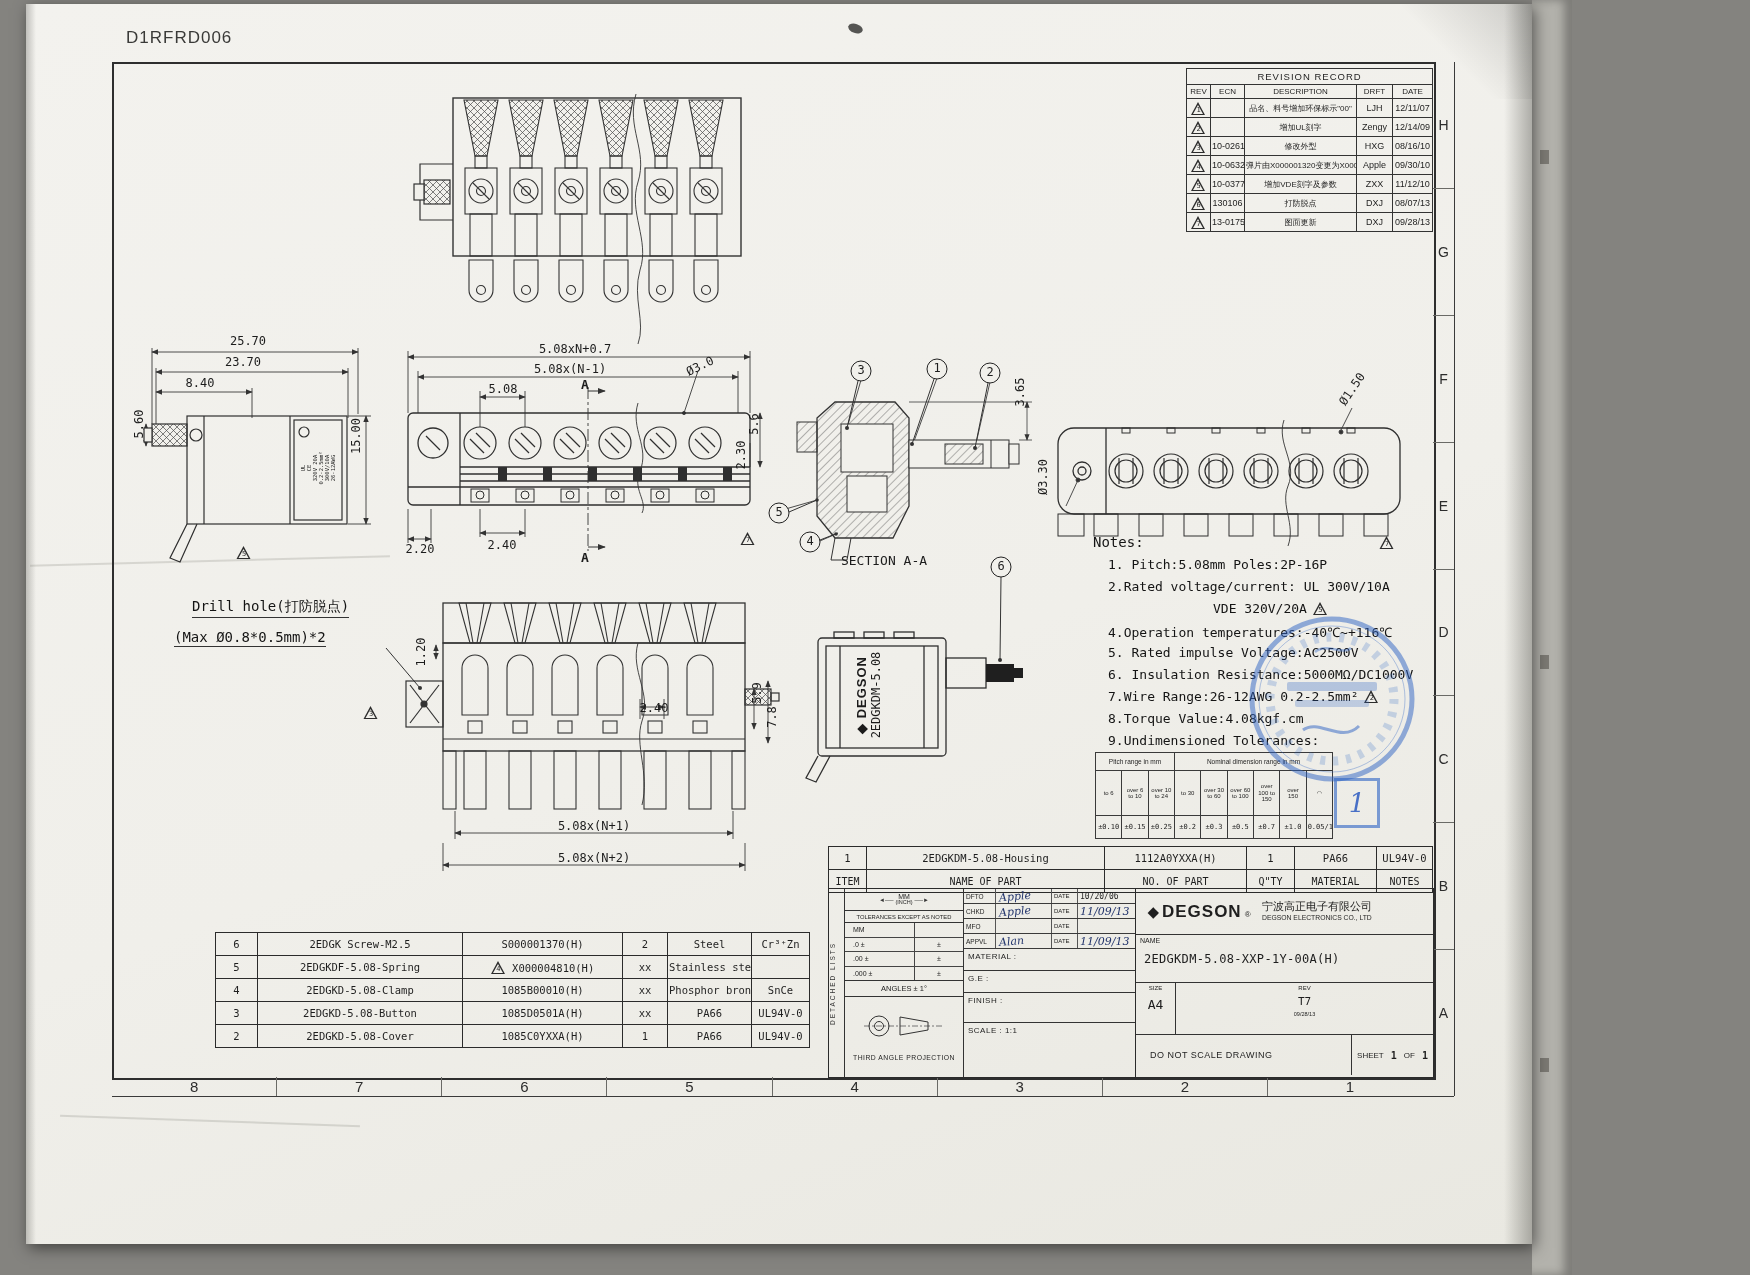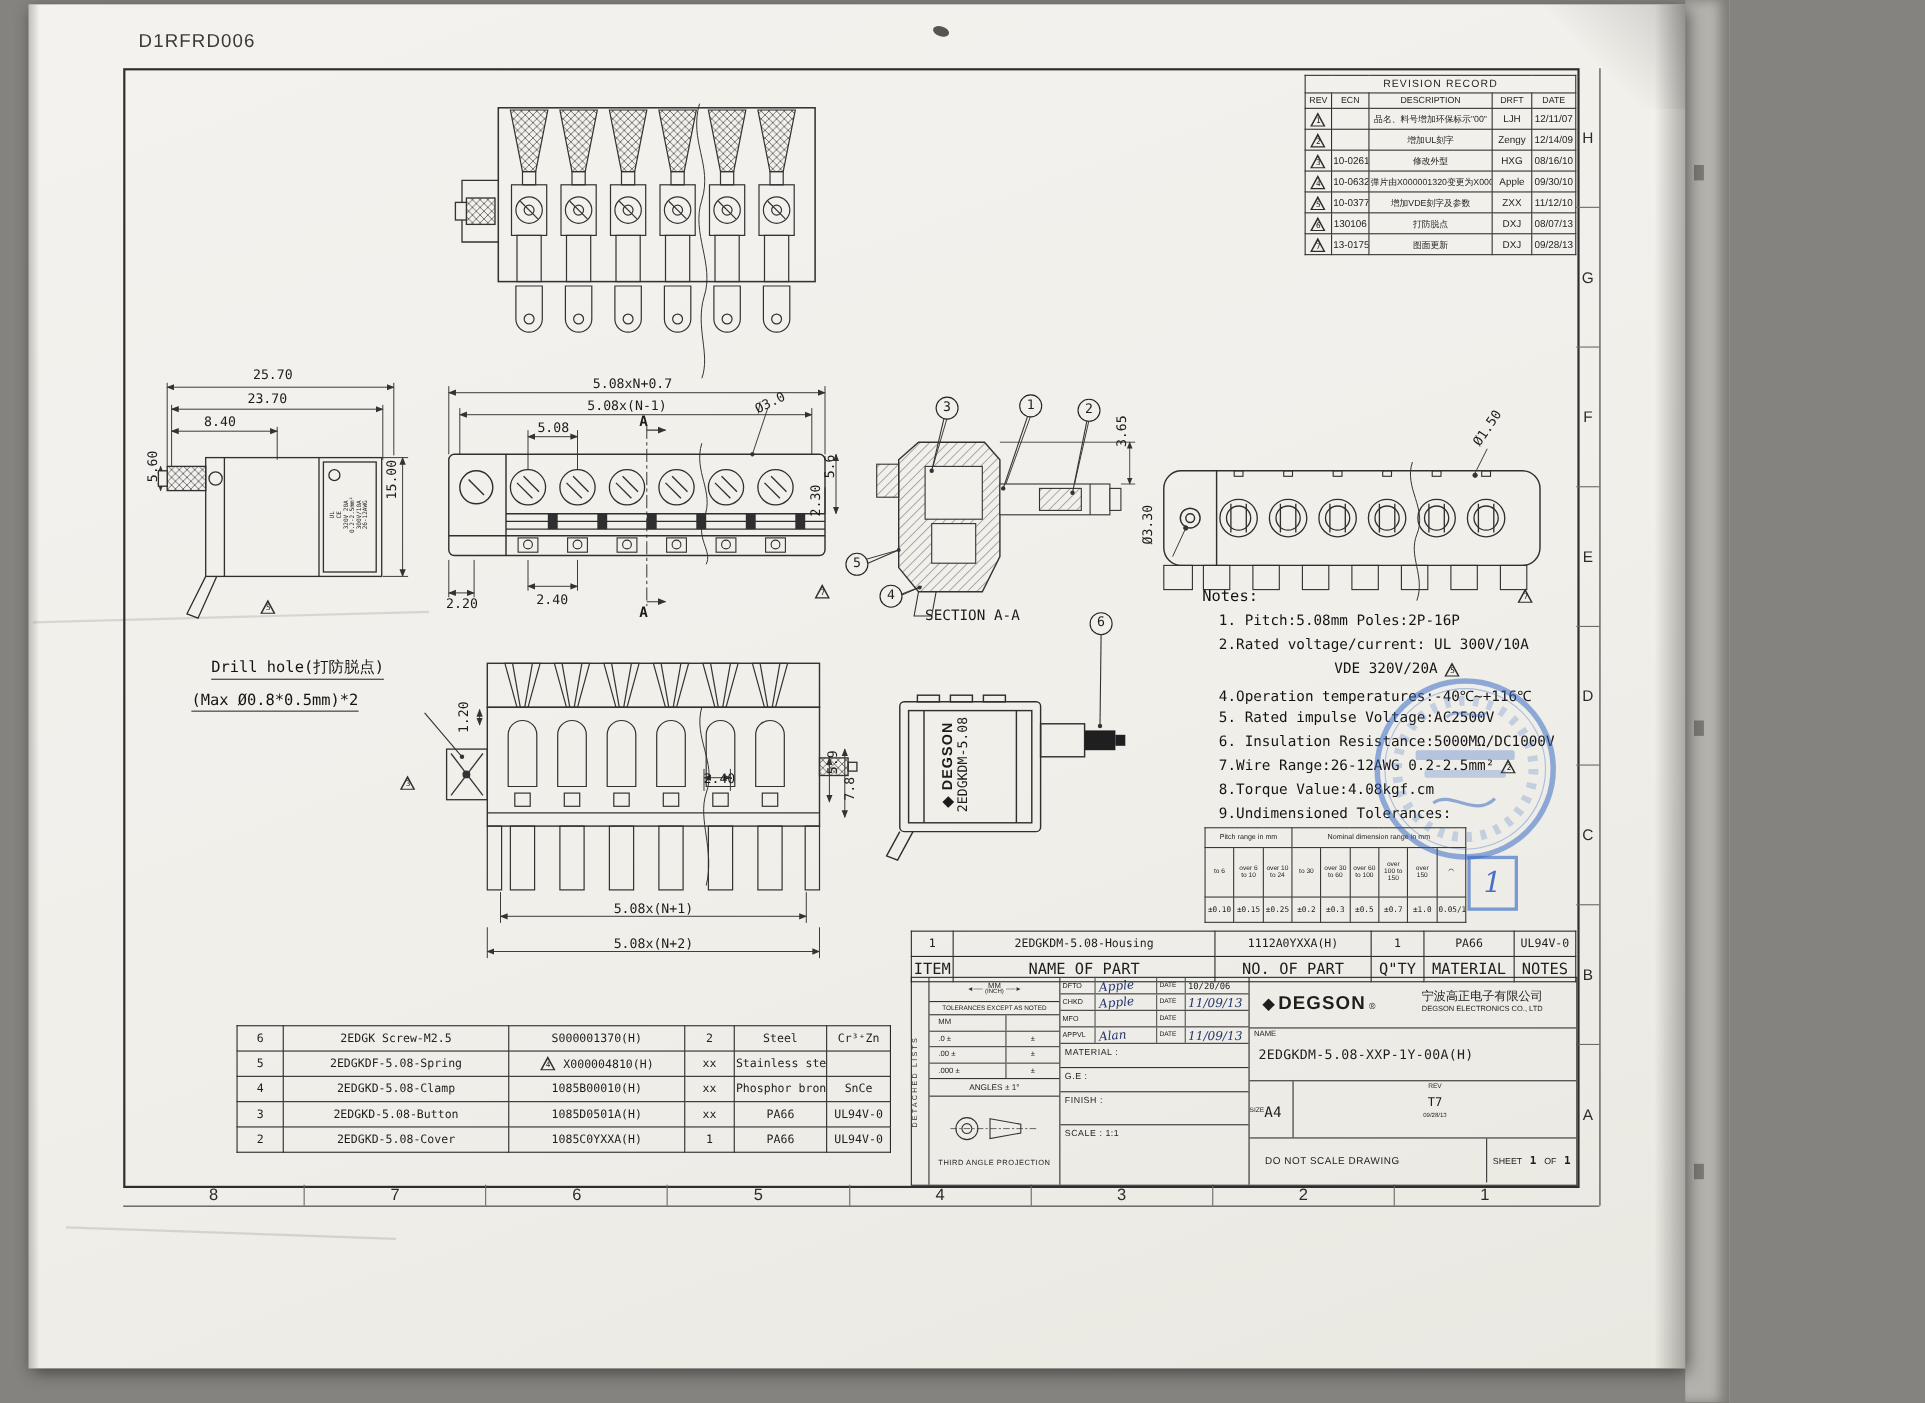--- a/index.html
+++ b/index.html
@@ -105,31 +105,31 @@
   .srow .sd{width:26px;font-size:6px;height:100%;display:flex;align-items:center;border-right:1px solid #555;padding-left:2px;}
   .srow .sdt{flex:1;font-size:8px;font-family:"DejaVu Sans Mono",monospace;padding-left:2px;}
   .hand{font-family:"DejaVu Serif",serif;font-style:italic;color:#23356d;font-size:11px;transform:rotate(-5deg);white-space:nowrap;}
   .crow{border-bottom:1px solid #333;position:relative;}
   .crow .clab{position:absolute;left:4px;top:3px;font-size:8px;letter-spacing:.5px;text-align:center;}
   .h22{height:22px;} .h30{height:30px;} .h53{height:53px;border-bottom:none;}
   .colD{position:absolute;left:306px;top:0;width:298px;height:100%;border-left:1.5px solid #2b2b2b;}
   .d1{height:46px;border-bottom:1px solid #333;display:flex;align-items:center;}
   .logo{width:126px;display:flex;align-items:center;justify-content:center;gap:3px;}
   .ldia{font-size:15px;} .lname{font-weight:bold;font-size:17px;letter-spacing:1px;} .lreg{font-size:8px;align-self:flex-start;margin-top:8px;}
-  .comp{flex:1;text-align:center;line-height:1.25;}
+  .comp{flex:1;text-align:left;line-height:1.25;}
   .comp .cn{font-size:11px;} .comp .en{font-size:6.8px;}
   .d2{height:48px;border-bottom:1px solid #333;position:relative;}
   .d2 .dlab{position:absolute;left:4px;top:2px;font-size:7px;}
   .pname{position:absolute;left:8px;top:17px;font-family:"DejaVu Sans Mono",monospace;font-size:12px;letter-spacing:.3px;white-space:nowrap;}
   .d3{height:52px;border-bottom:1px solid #333;display:flex;}
   .d3l{width:216px;border-right:1px solid #333;position:relative;}
   .dnl{position:absolute;left:4px;top:6px;display:flex;align-items:baseline;gap:6px;}
   .dlab2{font-size:8px;} .dno{font-family:"DejaVu Sans Mono",monospace;font-size:12.5px;}
   .pnl{position:absolute;left:4px;top:30px;font-size:8px;}
-  .szbox{width:40px;border-right:1px solid #333;display:flex;flex-direction:row;align-items:center;}
+  .szbox{width:40px;border-right:1px solid #333;display:flex;flex-direction:column;align-items:center;}
   .rvbox{flex:1;display:flex;flex-direction:column;align-items:center;}
   .tt{font-size:6px;margin-top:2px;}
   .szv{font-size:13px;margin-top:6px;font-family:"DejaVu Sans Mono",monospace;}
   .rvv{font-size:11px;margin-top:4px;font-family:"DejaVu Sans Mono",monospace;}
   .rvd{font-size:5.5px;margin-top:3px;}
   .d4{height:40px;display:flex;}
   .dns{width:216px;border-right:1px solid #333;display:flex;align-items:center;padding-left:14px;font-size:9px;letter-spacing:.5px;}
   .sht{flex:1;display:flex;align-items:center;justify-content:center;gap:7px;font-size:8px;}
   .sht b{font-size:10px;font-family:"DejaVu Sans Mono",monospace;}
   .stamp{position:absolute;left:1245px;top:612px;width:174px;height:174px;pointer-events:none;}
@@ -685,21 +685,21 @@
     </colgroup>
   <tbody>
       <tr>
     <td>1</td>
         <td>2EDGKDM-5.08-Housing</td>
     <td>1112A0YXXA(H)</td>
         <td>1</td>
     <td>PA66</td>
         <td>UL94V-0</td>
   </tr>
-  <tr style="font-size:14px;">
+  <tr style="font-size:10px;">
     <td>ITEM</td>
         <td>NAME OF PART</td>
     <td>NO. OF PART</td>
         <td>Q"TY</td>
     <td>MATERIAL</td>
         <td>NOTES</td>
   </tr>
 </tbody>
   </table>
 

